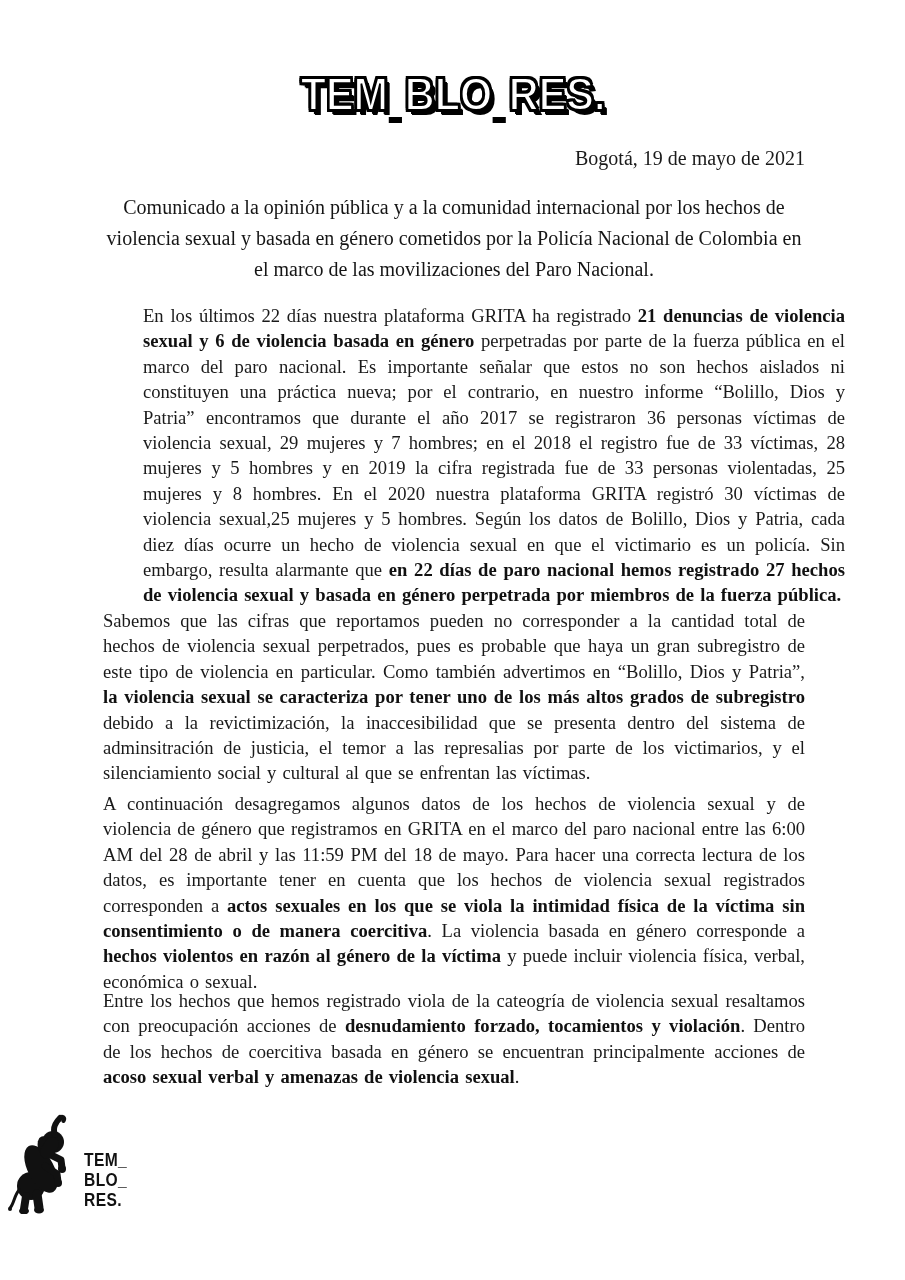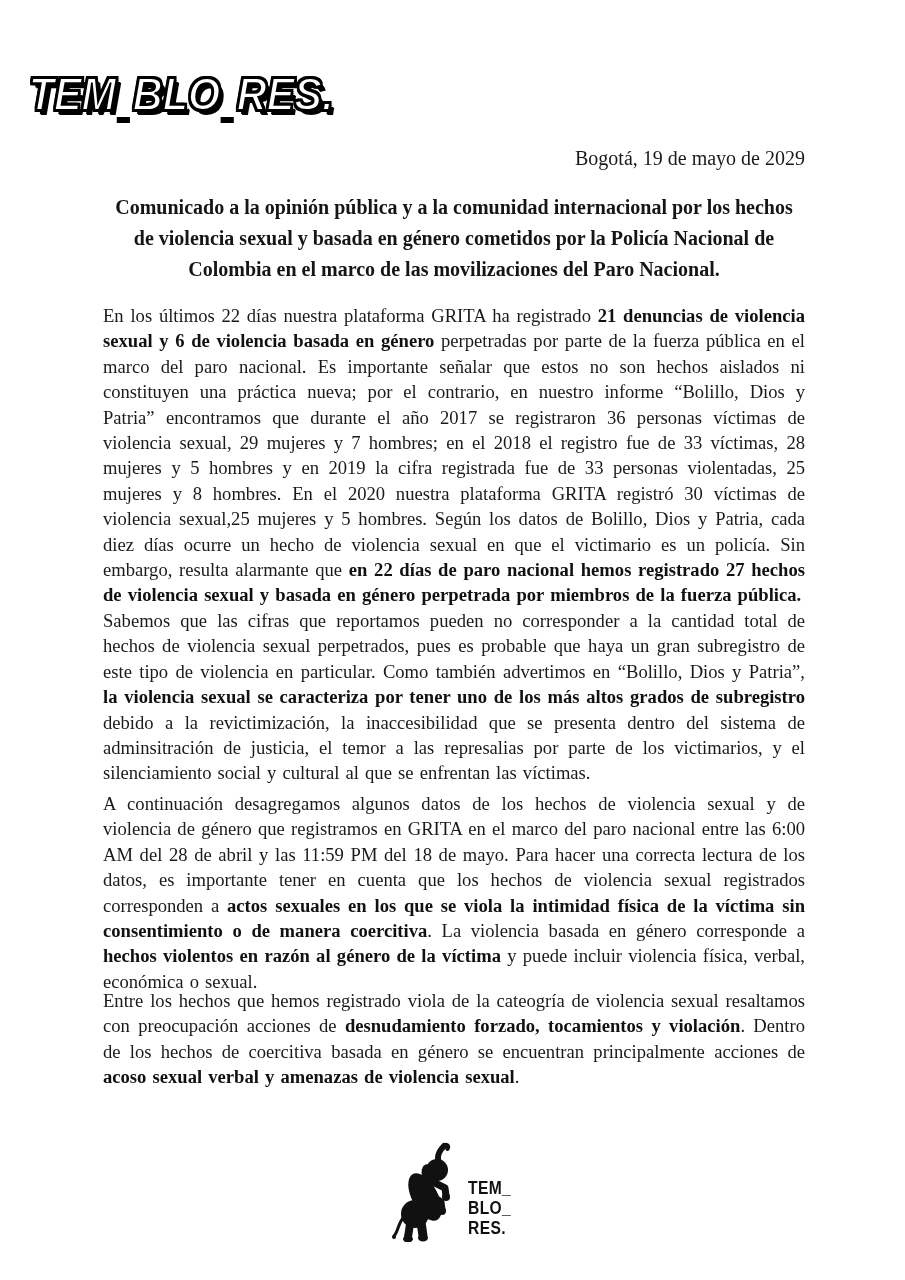--- a/index.html
+++ b/index.html
@@ -6,22 +6,22 @@
   .sheet{
     position:relative;
     width:905px;height:1280px;
     background:#ffffff;
     overflow:hidden;
     font-family:"Liberation Serif", serif;
     color:#1a1a1a;
   }
   
   .logo-top{
-    position:absolute;top:70px;left:8px;right:0;
-    display:flex;justify-content:flex-start;font-style:italic;
+    position:absolute;top:70px;left:2px;right:0;
+    display:flex;justify-content:center;
   }
   .logo-row{
     display:flex;align-items:flex-start;
     transform:scaleX(0.88);transform-origin:center;
   }
   .logo-seg{
     font-family:"Liberation Sans", sans-serif;
     font-weight:bold;
     font-size:47px;line-height:1;
     letter-spacing:0px;
@@ -44,40 +44,40 @@
     position:absolute;left:103px;width:702px;top:0;
   }
   .date-line{
     position:absolute;top:146px;left:0;width:702px;
     text-align:right;
     font-size:20px;line-height:25px;
   }
   .doc-title{
     position:absolute;top:192px;left:0;width:702px;
     text-align:center;
-    font-weight:bold;
+    font-weight:normal;
     font-size:20px;line-height:31px;
     color:#151515;
   }
   .para{
     position:absolute;left:0;width:702px;
     margin:0;
     text-align:justify;
     font-size:18.6px;line-height:25.4px;
     word-spacing:1.5px;
   }
   .para b{font-weight:bold;color:#111;}
-  .p1{top:303px;}
+  .p1{top:303px;margin-left:40px;}
   .p2{top:608px;}
   .p3{top:791px;}
   .p4{top:988px;}
   
   .logo-bottom{
-    position:absolute;top:1142px;left:0;right:0;
-    display:flex;justify-content:center;align-items:flex-end;
+    position:absolute;top:1114px;left:0;right:0;
+    display:flex;justify-content:flex-start;align-items:flex-end;
   }
   .elephant{display:block;margin-right:2px;}
   .logo-bottom-text{
     font-family:"Liberation Sans", sans-serif;
     font-weight:bold;
     font-size:19px;line-height:20px;
     letter-spacing:0.5px;
     color:#111;
     transform:scaleX(0.82);transform-origin:left bottom;
     margin-bottom:4px;
@@ -92,21 +92,21 @@
     <div class="logo-row">
       <span class="logo-seg">TEM</span>
       <span class="logo-dash"></span>
       <span class="logo-seg">BLO</span>
       <span class="logo-dash"></span>
       <span class="logo-seg">RES.</span>
     </div>
   </div>
 
   <div class="content">
-    <div class="date-line">Bogotá, 19 de mayo de 2029</div>
+    <div class="date-line">Bogotá, 19 de mayo de 2021</div>
 
     <div class="doc-title">Comunicado a la opinión pública y a la comunidad internacional por los hechos de violencia sexual y basada en género cometidos por la Policía Nacional de Colombia en el marco de las movilizaciones del Paro Nacional.</div>
 
     <p class="para p1"><span>En los últimos 22 días nuestra plataforma GRITA ha registrado </span><b>21 denuncias de violencia sexual y 6 de violencia basada en género</b><span> perpetradas por parte de la fuerza pública en el marco del paro nacional. Es importante señalar que estos no son hechos aislados ni constituyen una práctica nueva; por el contrario, en nuestro informe “Bolillo, Dios y Patria” encontramos que durante el año 2017 se registraron 36 personas víctimas de violencia sexual, 29 mujeres y 7 hombres; en el 2018 el registro fue de 33 víctimas, 28 mujeres y 5 hombres y en 2019 la cifra registrada fue de 33 personas violentadas, 25 mujeres y 8 hombres. En el 2020 nuestra plataforma GRITA registró 30 víctimas de violencia sexual,25 mujeres y 5 hombres. Según los datos de Bolillo, Dios y Patria, cada diez días ocurre un hecho de violencia sexual en que el victimario es un policía. Sin embargo, resulta alarmante que </span><b>en 22 días de paro nacional hemos registrado 27 hechos de violencia sexual y basada en género perpetrada por miembros de la fuerza pública.</b></p>
     <p class="para p2"><span>Sabemos que las cifras que reportamos pueden no corresponder a la cantidad total de hechos de violencia sexual perpetrados, pues es probable que haya un gran subregistro de este tipo de violencia en particular. Como también advertimos en “Bolillo, Dios y Patria”, </span><b>la violencia sexual se caracteriza por tener uno de los más altos grados de subregistro</b><span> debido a la revictimización, la inaccesibilidad que se presenta dentro del sistema de adminsitración de justicia, el temor a las represalias por parte de los victimarios, y el silenciamiento social y cultural al que se enfrentan las víctimas.</span></p>
     <p class="para p3"><span>A continuación desagregamos algunos datos de los hechos de violencia sexual y de violencia de género que registramos en GRITA en el marco del paro nacional entre las 6:00 AM del 28 de abril y las 11:59 PM del 18 de mayo. Para hacer una correcta lectura de los datos, es importante tener en cuenta que los hechos de violencia sexual registrados corresponden a </span><b>actos sexuales en los que se viola la intimidad física de la víctima sin consentimiento o de manera coercitiva</b><span>. La violencia basada en género corresponde a </span><b>hechos violentos en razón al género de la víctima</b><span> y puede incluir violencia física, verbal, económica o sexual.</span></p>
     <p class="para p4"><span>Entre los hechos que hemos registrado viola de la cateogría de violencia sexual resaltamos con preocupación acciones de </span><b>desnudamiento forzado, tocamientos y violación</b><span>. Dentro de los hechos de coercitiva basada en género se encuentran principalmente acciones de </span><b>acoso sexual verbal y amenazas de violencia sexual</b><span>.</span></p>
   </div>
 
   <div class="logo-bottom">

